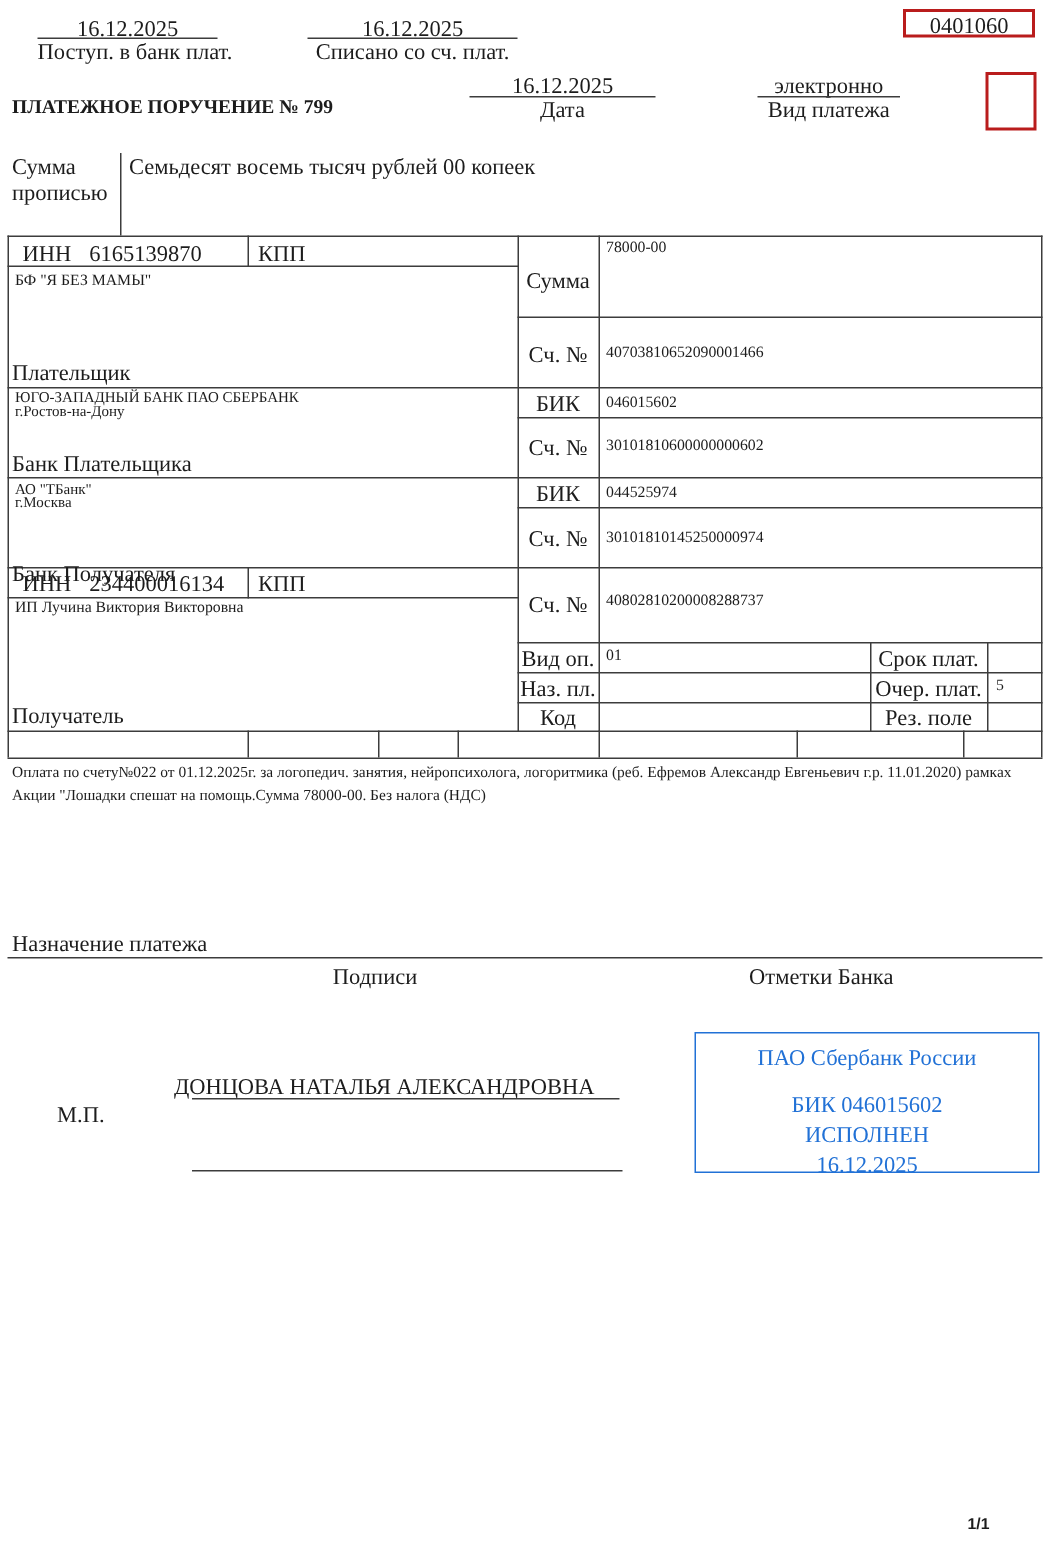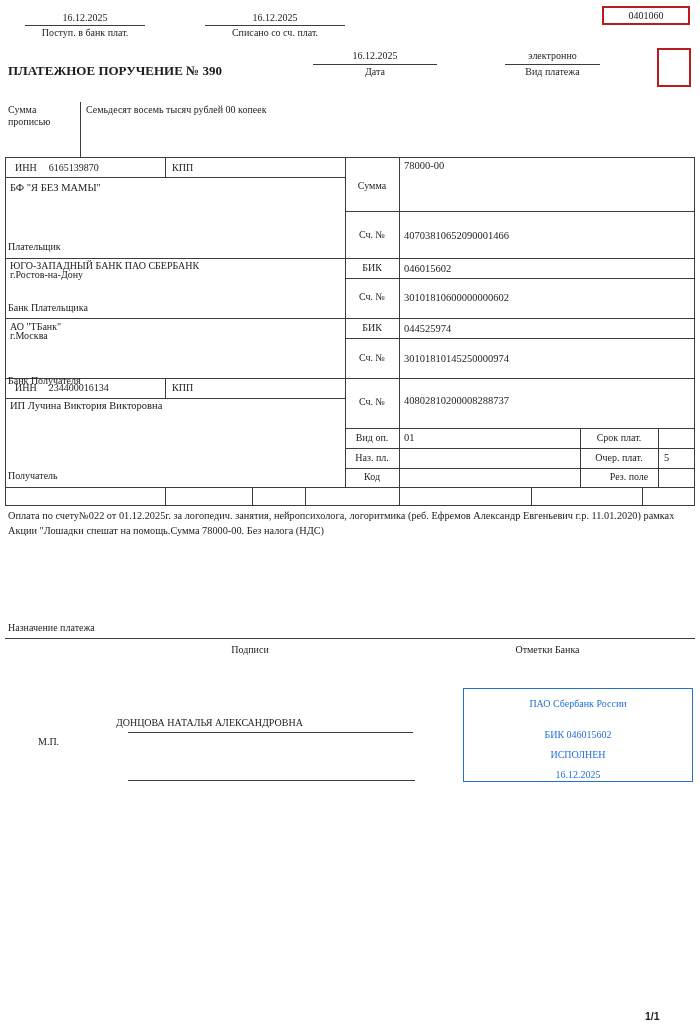--- a/index.html
+++ b/index.html
@@ -1,20 +1,20 @@
 <!DOCTYPE html>
 <html><head>
 <meta charset="utf-8">
 <style>
   html,body{margin:0;padding:0;background:#fff;}
   #doc{
     position:relative;width:700px;height:1031px;background:#ffffff;
     font-family:"Liberation Serif", serif;color:#1c1c1c;overflow:hidden;
   }
-  .t{position:absolute;white-space:nowrap;font-size:10px;line-height:1.15;}
+  .t{position:absolute;white-space:nowrap;font-size:15px;line-height:1.15;}
   .v{font-size:10.5px;}
   .c{text-align:center;}
   .small{font-size:10px;}
   .hl{position:absolute;height:1px;background:#3c3c3c;}
   .vl{position:absolute;width:1px;background:#3c3c3c;}
   .box{position:absolute;border:2px solid #b91c1c;box-sizing:border-box;}
   .title{font-size:13px;font-weight:bold;}
   .wrap{white-space:normal;}
   .inn-gap{margin-left:12px;}
   .stamp{position:absolute;left:463px;top:688px;width:230px;height:94px;
@@ -32,21 +32,21 @@
   <div class="t c" style="left:25px;top:27px;width:120px;">Поступ. в банк плат.</div>
 
   <div class="t c" style="left:205px;top:12px;width:140px;">16.12.2025</div>
   <div class="hl" style="left:205px;top:25px;width:140px;"></div>
   <div class="t c" style="left:205px;top:27px;width:140px;">Списано со сч. плат.</div>
 
   <div class="box" style="left:602px;top:6px;width:88px;height:19px;">
     <div class="t c" style="left:0;top:2px;width:100%;">0401060</div>
   </div>
 
-  <div class="t title" style="left:8px;top:64px;">ПЛАТЕЖНОЕ ПОРУЧЕНИЕ № 390</div>
+  <div class="t title" style="left:8px;top:64px;">ПЛАТЕЖНОЕ ПОРУЧЕНИЕ № 799</div>
 
   <div class="t c" style="left:313px;top:50px;width:124px;">16.12.2025</div>
   <div class="hl" style="left:313px;top:64px;width:124px;"></div>
   <div class="t c" style="left:313px;top:66px;width:124px;">Дата</div>
 
   <div class="t c" style="left:505px;top:50px;width:95px;">электронно</div>
   <div class="hl" style="left:505px;top:64px;width:95px;"></div>
   <div class="t c" style="left:505px;top:66px;width:95px;">Вид платежа</div>
 
   <div class="box" style="left:657px;top:48px;width:34px;height:39px;"></div>
@@ -123,21 +123,21 @@
   <div class="t v" style="left:404px;top:230px;">40703810652090001466</div>
   <div class="t v" style="left:404px;top:263px;">046015602</div>
   <div class="t v" style="left:404px;top:292px;">30101810600000000602</div>
   <div class="t v" style="left:404px;top:323px;">044525974</div>
   <div class="t v" style="left:404px;top:353px;">30101810145250000974</div>
   <div class="t v" style="left:404px;top:395px;">40802810200008288737</div>
   <div class="t v" style="left:404px;top:432px;">01</div>
 
   <div class="t c" style="left:580px;top:432px;width:78px;">Срок плат.</div>
   <div class="t c" style="left:580px;top:452px;width:78px;">Очер. плат.</div>
-  <div class="t c" style="left:580px;top:471px;width:78px;padding-left:10px;">Рез. поле</div>
+  <div class="t c" style="left:580px;top:471px;width:78px;">Рез. поле</div>
   <div class="t v" style="left:664px;top:452px;">5</div>
 
   <div class="t v wrap" style="left:8px;top:509px;width:687px;line-height:14.5px;font-size:10.3px;">Оплата по счету№022 от 01.12.2025г. за логопедич. занятия, нейропсихолога, логоритмика (реб. Ефремов Александр Евгеньевич г.р. 11.01.2020) рамках Акции "Лошадки спешат на помощь.Сумма 78000-00. Без налога (НДС)</div>
   <div class="t" style="left:8px;top:622px;">Назначение платежа</div>
   <div class="hl" style="left:5px;top:638px;width:690px;"></div>
 
   <div class="t c" style="left:150px;top:644px;width:200px;">Подписи</div>
   <div class="t c" style="left:455px;top:644px;width:185px;">Отметки Банка</div>
 
   <div class="stamp">

